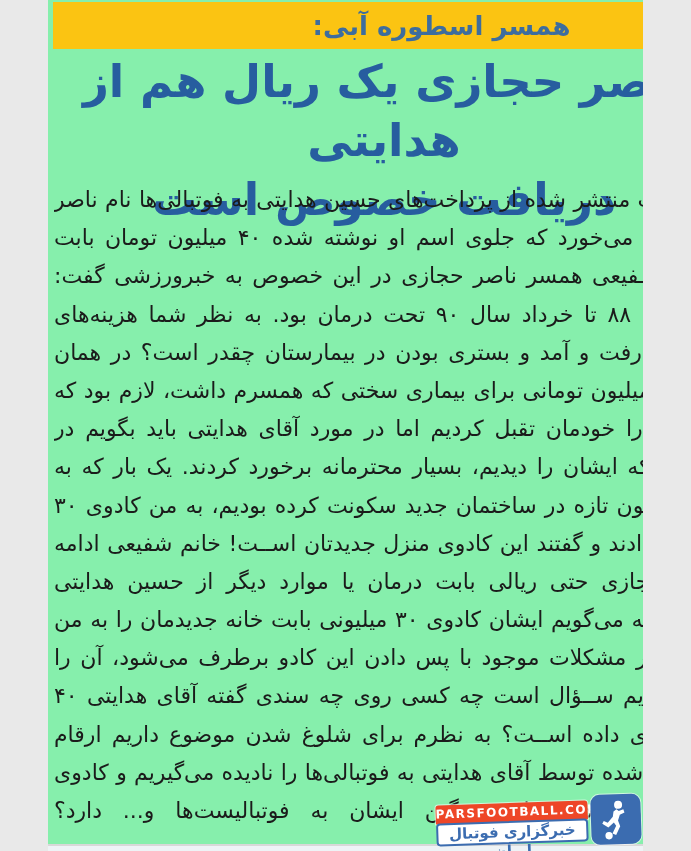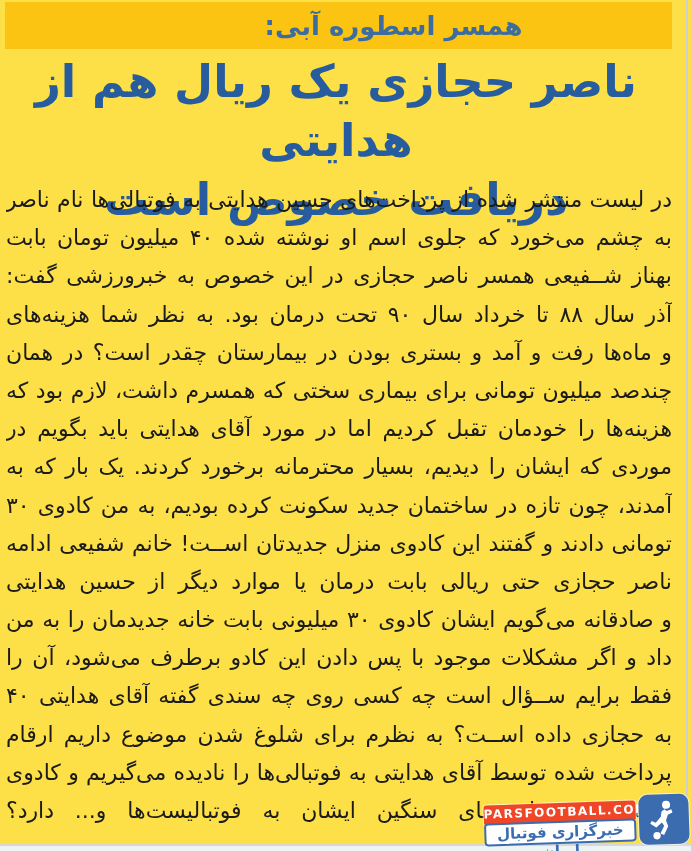--- a/index.html
+++ b/index.html
@@ -1,18 +1,18 @@
 <!DOCTYPE html>
 <html lang="fa"><head>
 <meta charset="utf-8">
 <style>
   html,body{margin:0;padding:0;background:#e9e9e9;}
   .page{
-    position:relative;width:691px;height:851px;margin:0 auto;
-    background:#fde047;overflow:hidden;
+    position:relative;width:595px;height:851px;margin:0 auto;
+    background:#86efac;overflow:hidden;
     font-family:"DejaVu Sans", sans-serif;
   }
   
   .kicker-bar{
     position:absolute;left:5px;top:2px;width:667px;height:47px;
     background:#FBC412;display:flex;align-items:center;justify-content:center;
   }
   .kicker-text{
     color:#3D6D9E;font-size:26px;font-weight:bold;direction:rtl;
     transform:translateX(55px);letter-spacing:0;

